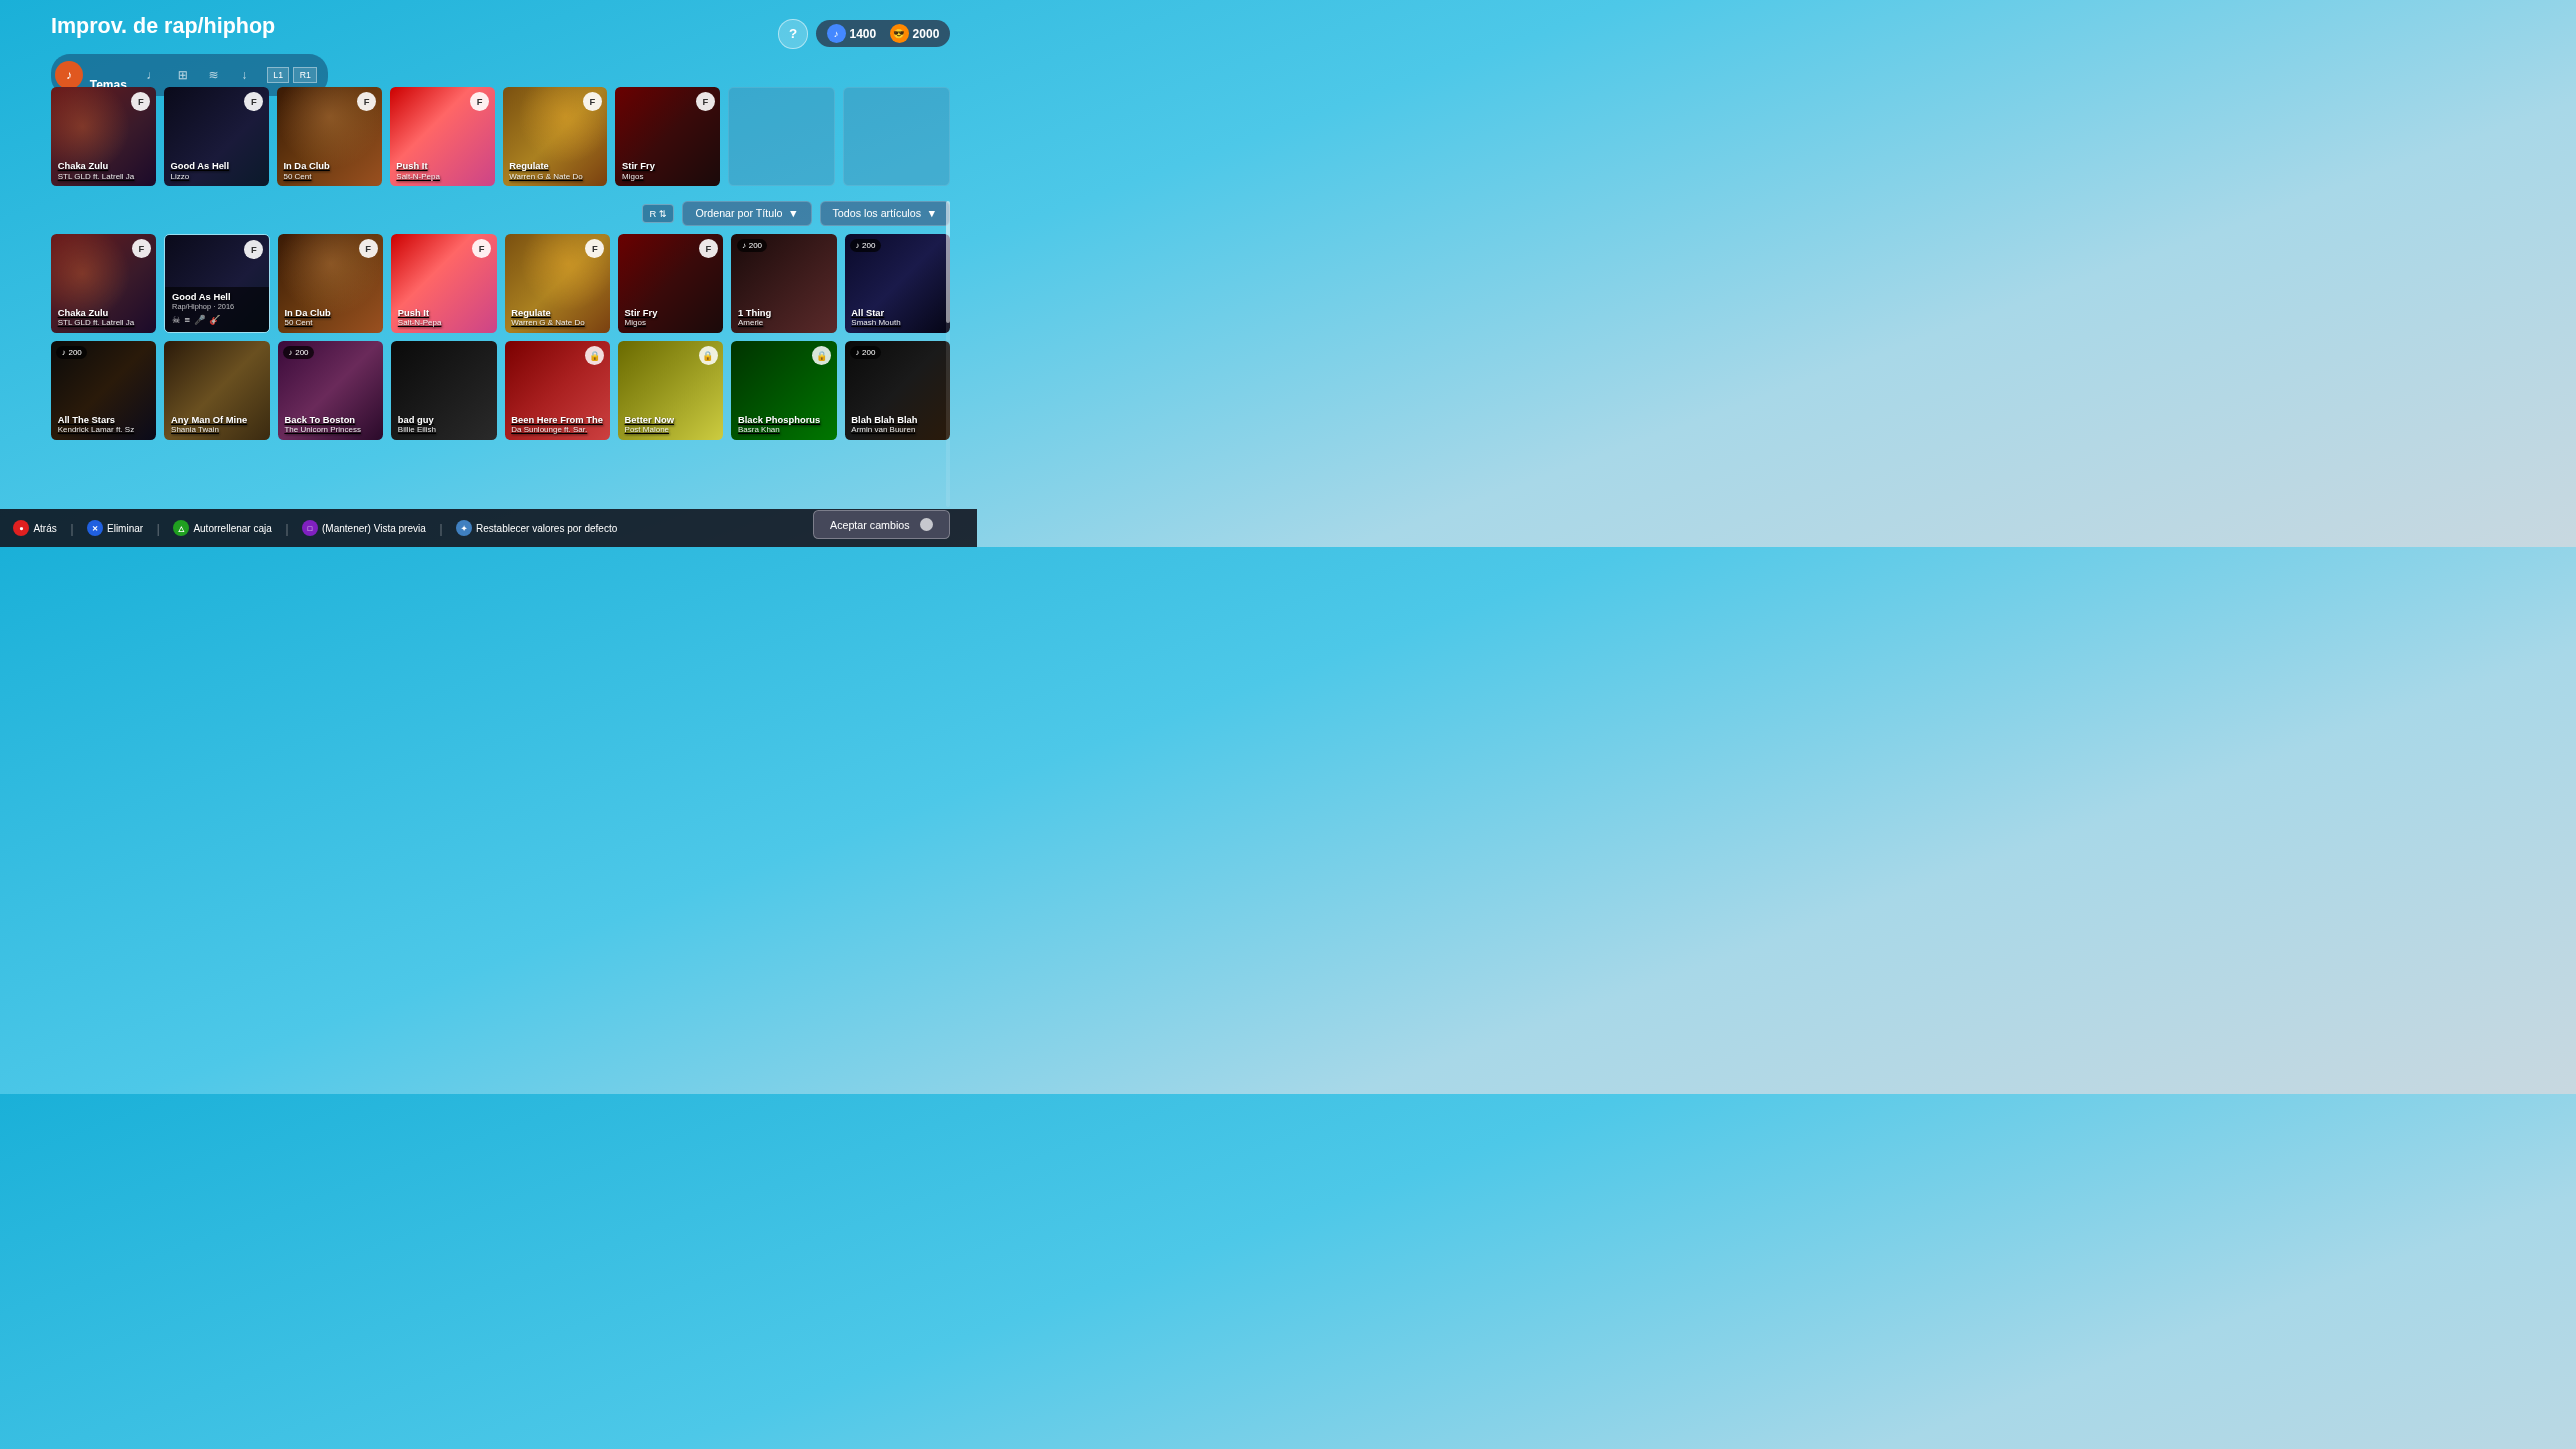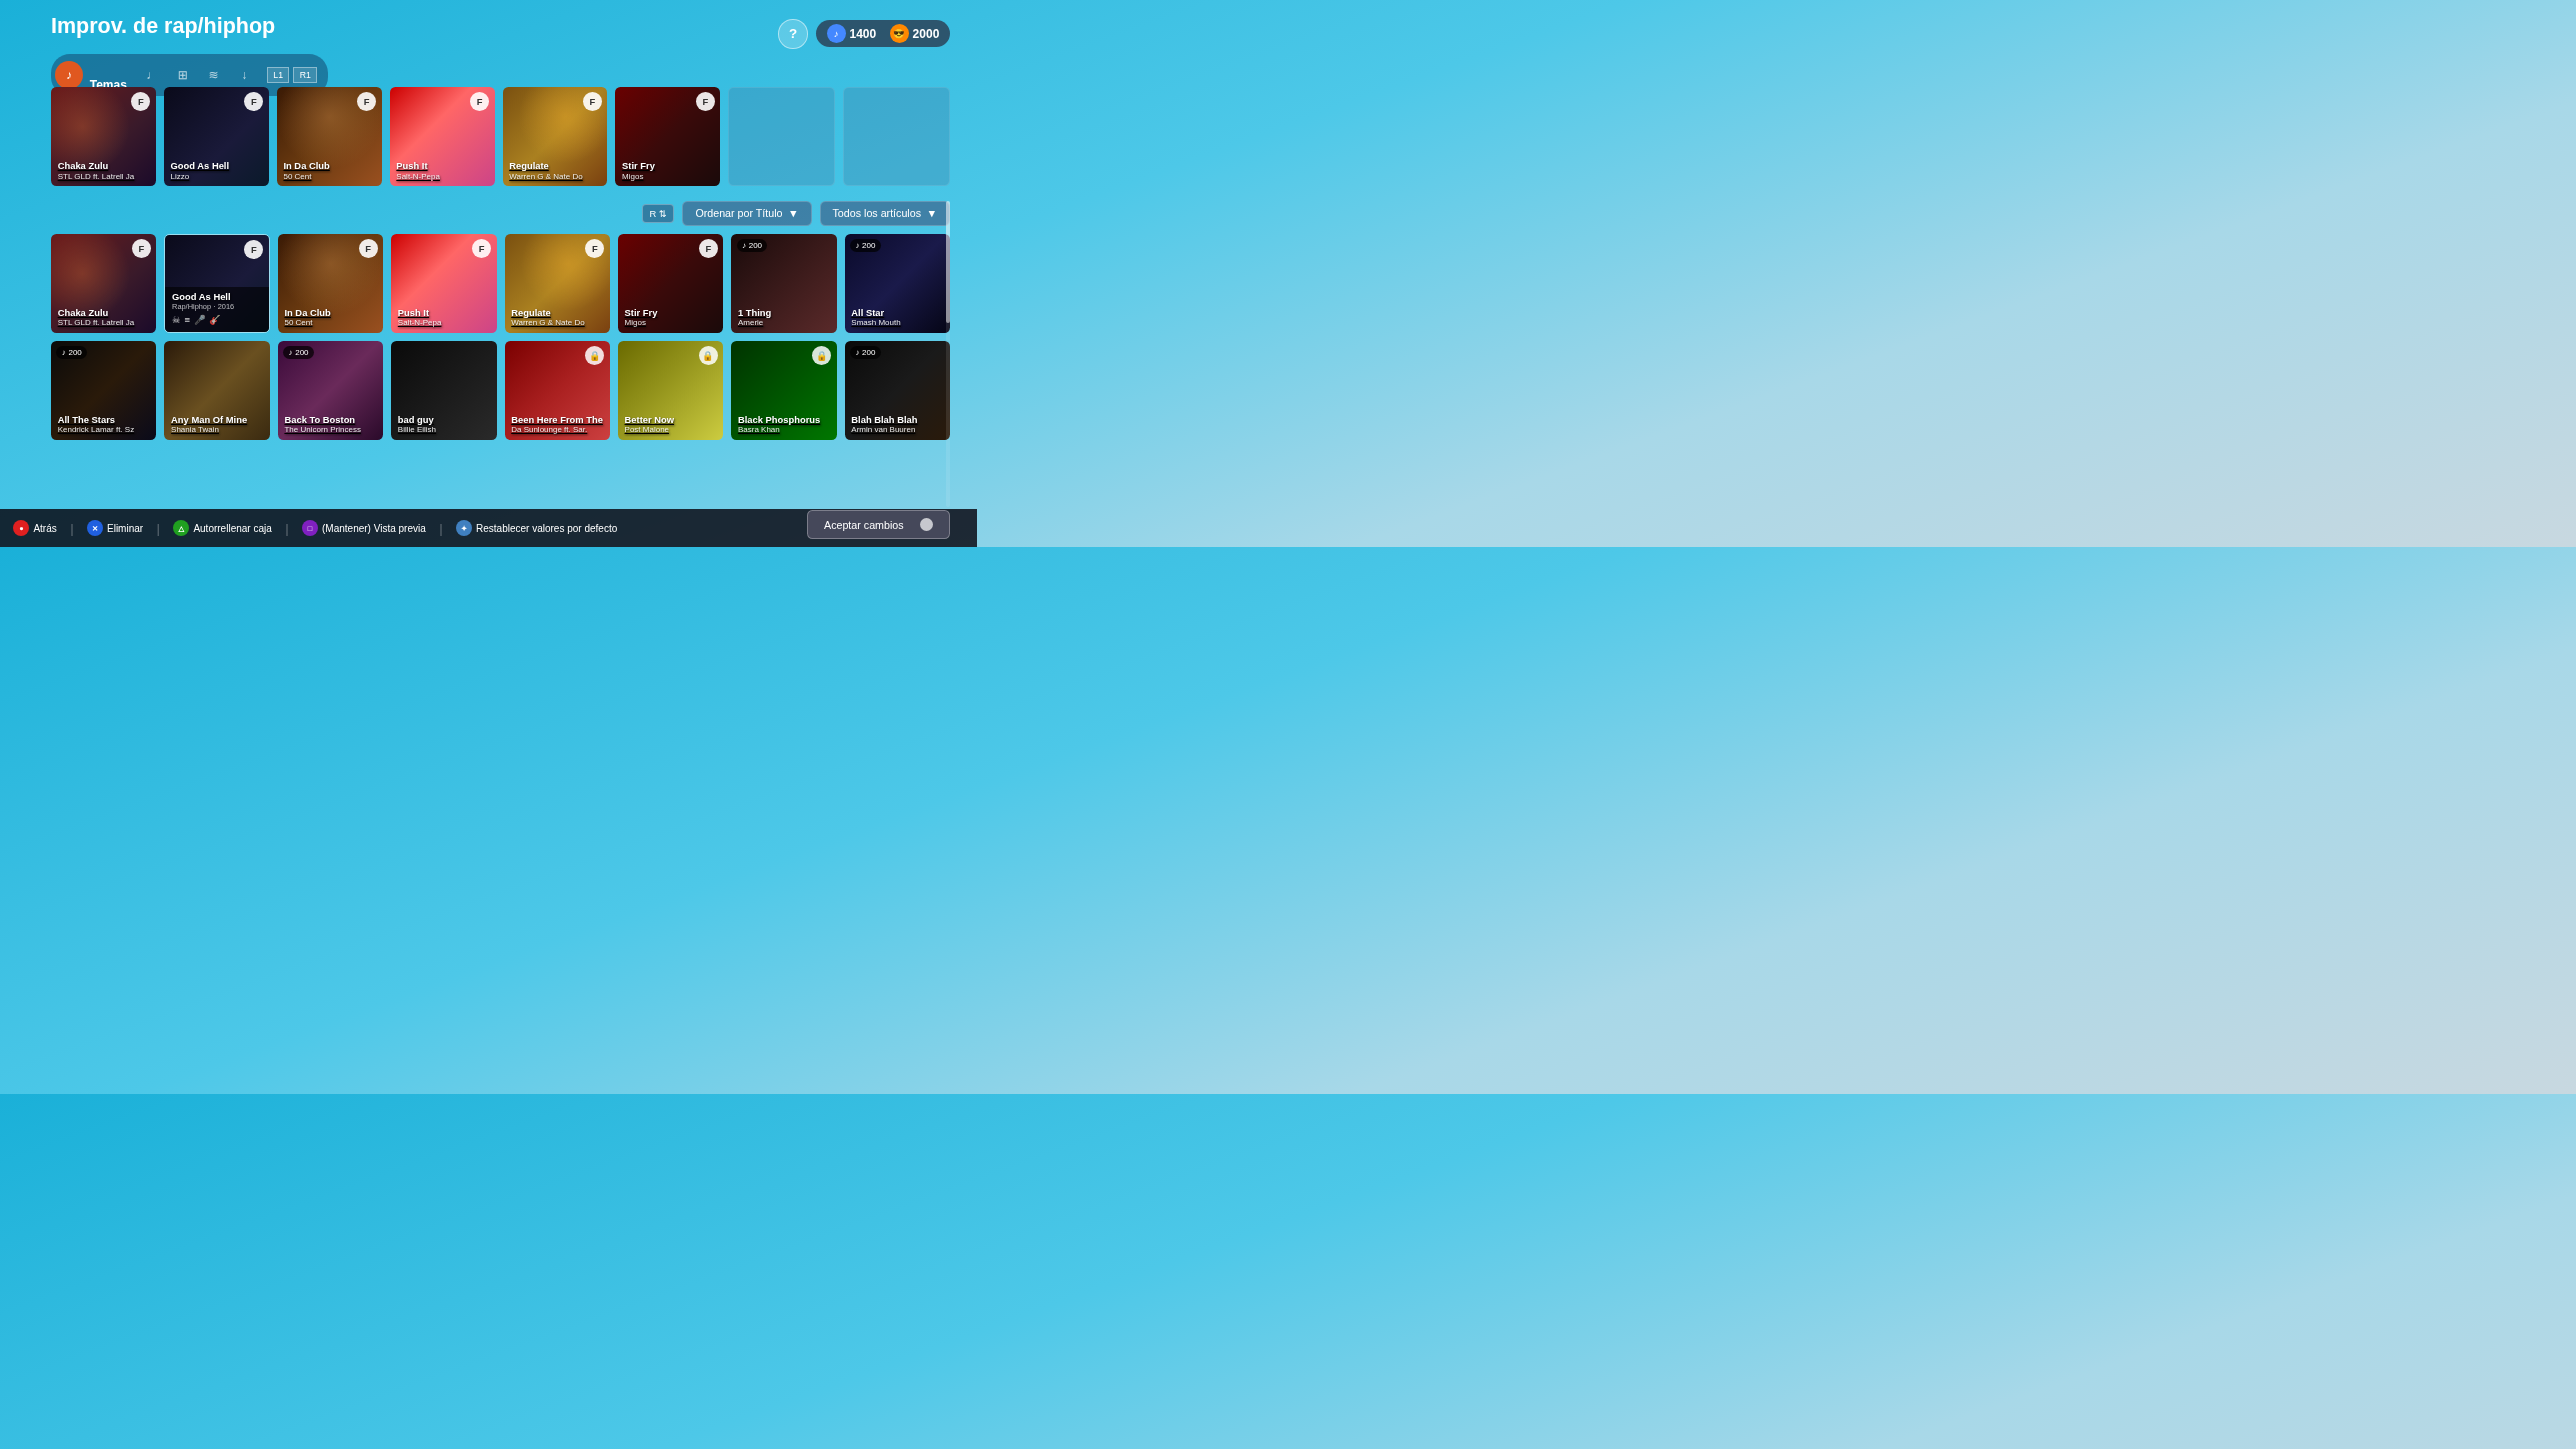--- a/index.html
+++ b/index.html
@@ -349,21 +349,21 @@
       bottom: 8px;
       right: 27px;
       background: rgba(80,80,100,0.8);
       border: 0.7px solid rgba(255,255,255,0.3);
       border-radius: 5.4px;
       color: white;
       font-size: 10.7px;
       padding: 6.7px 16px;
       display: flex;
       align-items: center;
-      gap: 16px;
+      gap: 10px;
       cursor: pointer;
     }
 
     .stick-icon {
       width: 13.4px;
       height: 13.4px;
       background: rgba(255,255,255,0.7);
       border-radius: 50%;
     }
 

